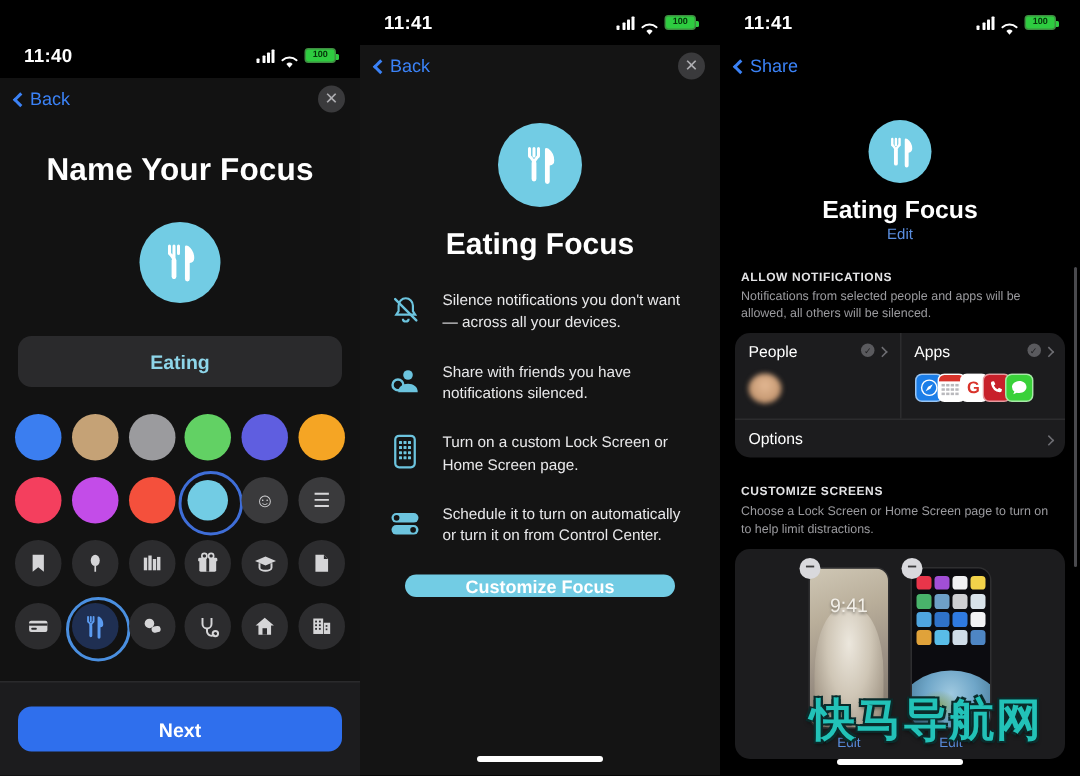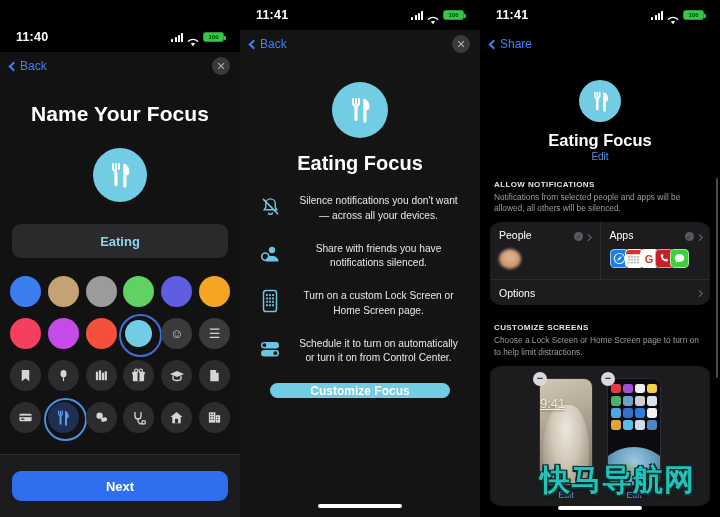--- a/index.html
+++ b/index.html
@@ -96,41 +96,41 @@
   }
   .homeind {
     position:absolute; bottom:9px; left:50%; transform:translateX(-50%);
     width:84px; height:4px; border-radius:2px; background:#fff;
   }
 
   
   .p2-hero { text-align:center; margin-top:24px; }
   .p2-title { font-size:20px; font-weight:bold; color:#fff; margin-top:14px; }
   .features { margin-top:18px; padding:0 18px; }
-  .feat { display:flex; align-items:flex-start; gap:13px; margin-bottom:17px;text-align:center; }
+  .feat { display:flex; align-items:flex-start; gap:13px; margin-bottom:17px; }
   .feat-icon { width:24px; min-width:24px; height:26px; display:flex; align-items:center; justify-content:center; }
   .feat-text { color:#e8e8ea; font-size:10.2px; line-height:1.45; padding-top:1px; }
   .custbtn {
     margin:10px 30px 0; height:15px; border-radius:9px; background:#72cce4;
     display:flex; align-items:center; justify-content:center; color:#fff;
     font-size:12px; font-weight:600; cursor:pointer;
   }
 
   
   .p3-scroll { height:487px; overflow:hidden; position:relative; }
   .p3-hero { text-align:center; padding-top:22px; }
   .p3-title { font-size:16.5px; font-weight:bold; color:#fff; margin-top:9px; }
   .p3-edit { font-size:10px; color:#5b8fe0; margin-top:1px; cursor:pointer; }
   .sec-head { margin:18px 14px 0; font-size:8px; color:#e3e3e5; letter-spacing:.4px; font-weight:600; }
   .sec-sub { margin:3px 14px 0; font-size:8.3px; color:#9b9b9f; line-height:1.35; }
   .card { margin:8px 10px 0; background:#1c1c1e; border-radius:10px; overflow:hidden; }
   .twocol { display:flex; height:57px; }
   .col { flex:1; padding:7px 9px; position:relative; }
   .col + .col { border-left:1px solid #2c2c2e; }
-  .col-head { display:flex; align-items:flex-end; justify-content:space-between; }
+  .col-head { display:flex; align-items:flex-start; justify-content:space-between; }
   .col-title { font-size:10.5px; color:#fff; }
   .col-right { display:flex; align-items:center; gap:3px; }
   .chk { width:9px; height:9px; border-radius:50%; background:#5a5a5e; display:flex;
          align-items:center; justify-content:center; color:#1c1c1e; font-size:6px; }
   .chev-r { width:4.5px; height:4.5px; border-top:1.3px solid #6e6e73; border-right:1.3px solid #6e6e73;
     transform:rotate(45deg); display:inline-block; }
   .avatar { width:22px; height:20px; border-radius:50%; margin-top:8px;
     background:radial-gradient(circle at 50% 40%, #e3b893 0%, #c79a74 60%, #a87b58 100%);
     filter:blur(1.6px); }
   .appicons { display:flex; margin-top:8px; }
@@ -147,22 +147,22 @@
     display:flex; justify-content:center; gap:14px; }
   .prev { width:54px; position:relative; }
   .prev-frame { width:54px; height:108px; border-radius:9px; overflow:hidden; position:relative;
     border:1px solid #2e2e30; }
   .lockwall { width:100%; height:100%;
     background:linear-gradient(160deg,#cfc7b5 0%,#b9ae9a 30%,#9c9185 60%,#7d7468 100%); position:relative; }
   .statue { position:absolute; left:50%; bottom:0; transform:translateX(-50%);
     width:46px; height:80px;
     background:radial-gradient(ellipse at 50% 30%, #ece7dd 0%, #cfc6b6 45%, #a79c8c 80%, #7a7162 100%);
     border-radius:42% 42% 20% 20%/55% 55% 18% 18%; filter:blur(.4px); }
-  .locktime { position:absolute; top:17px; left:0; right:0; text-align:left;
-    font-size:13px; font-weight:500; color:#f2efe8; text-shadow:0 1px 2px rgba(0,0,0,.4);text-decoration:underline; }
+  .locktime { position:absolute; top:17px; left:0; right:0; text-align:center;
+    font-size:13px; font-weight:500; color:#f2efe8; text-shadow:0 1px 2px rgba(0,0,0,.4); }
   .homewall { width:100%; height:100%; background:#0c0c10; position:relative; }
   .earth { position:absolute; left:-8px; right:-8px; bottom:-14px; height:52px;
     background:radial-gradient(ellipse at 50% 30%, #9fc9e0 0%, #6fa6c8 35%, #4c7f9e 65%, #2a4f68 100%);
     border-radius:50% 50% 0 0; }
   .earth:after{ content:""; position:absolute; left:18%; top:26%; width:40%; height:40%;
     background:radial-gradient(ellipse,#8aa870 0%, rgba(120,150,90,0) 70%); border-radius:50%; }
   .appgrid { position:absolute; top:5px; left:3px; right:3px;
     display:grid; grid-template-columns:repeat(4,1fr); gap:2.5px; }
   .mini { width:100%; aspect-ratio:1/1; border-radius:2.4px; }
   .minus {

